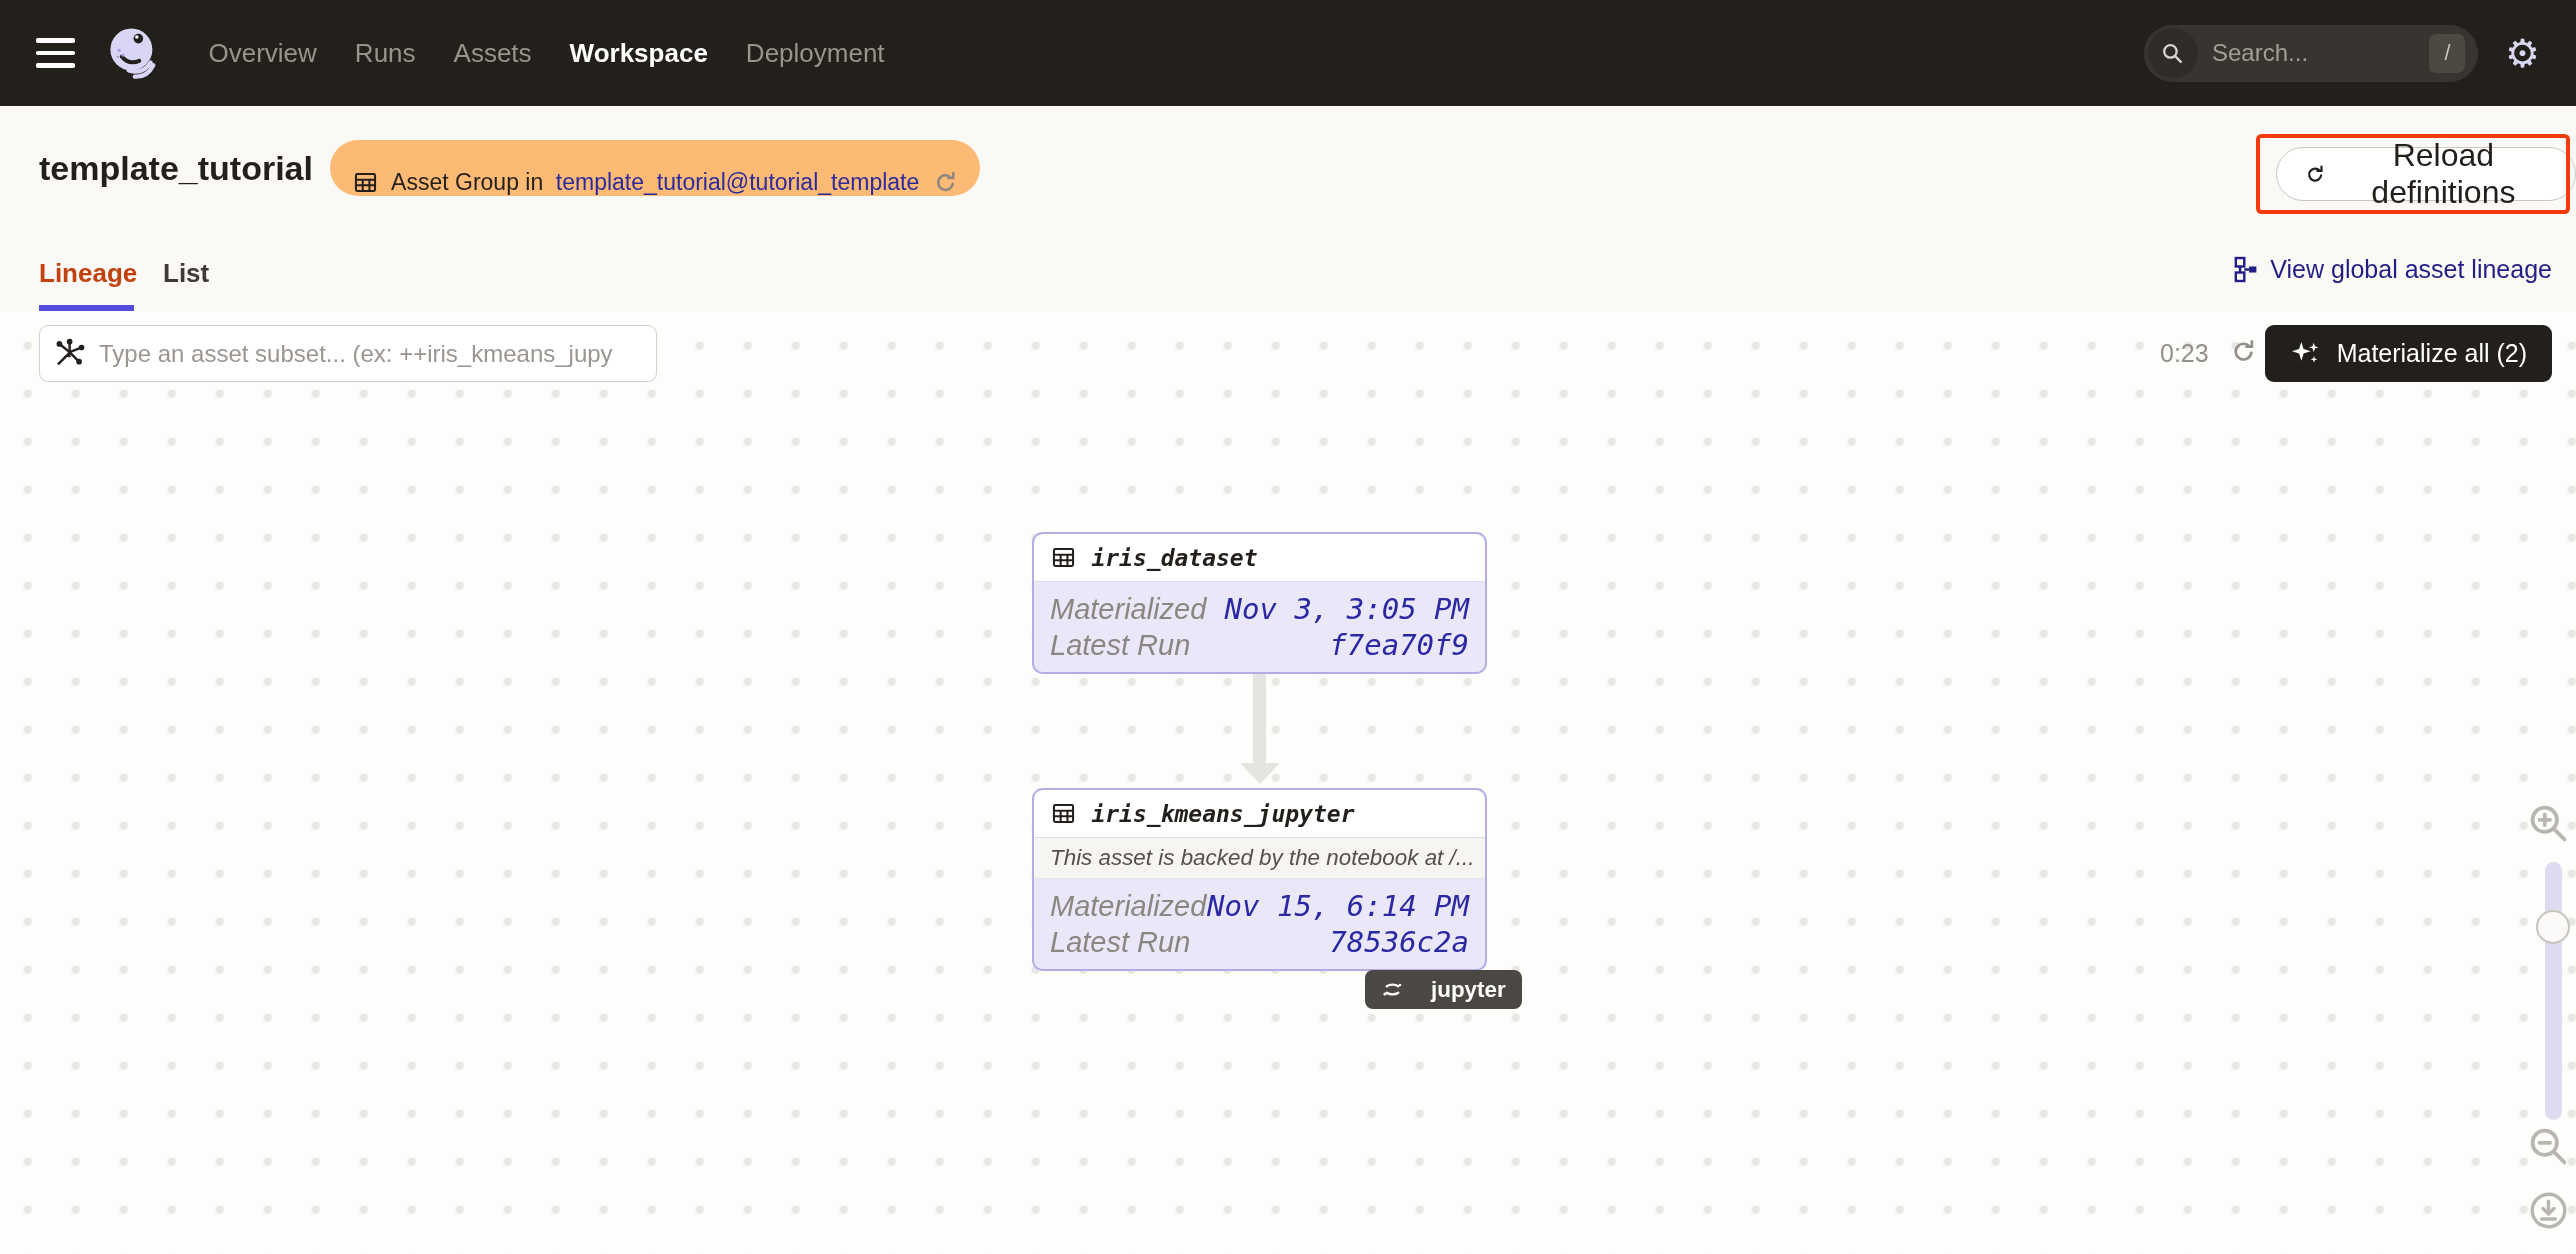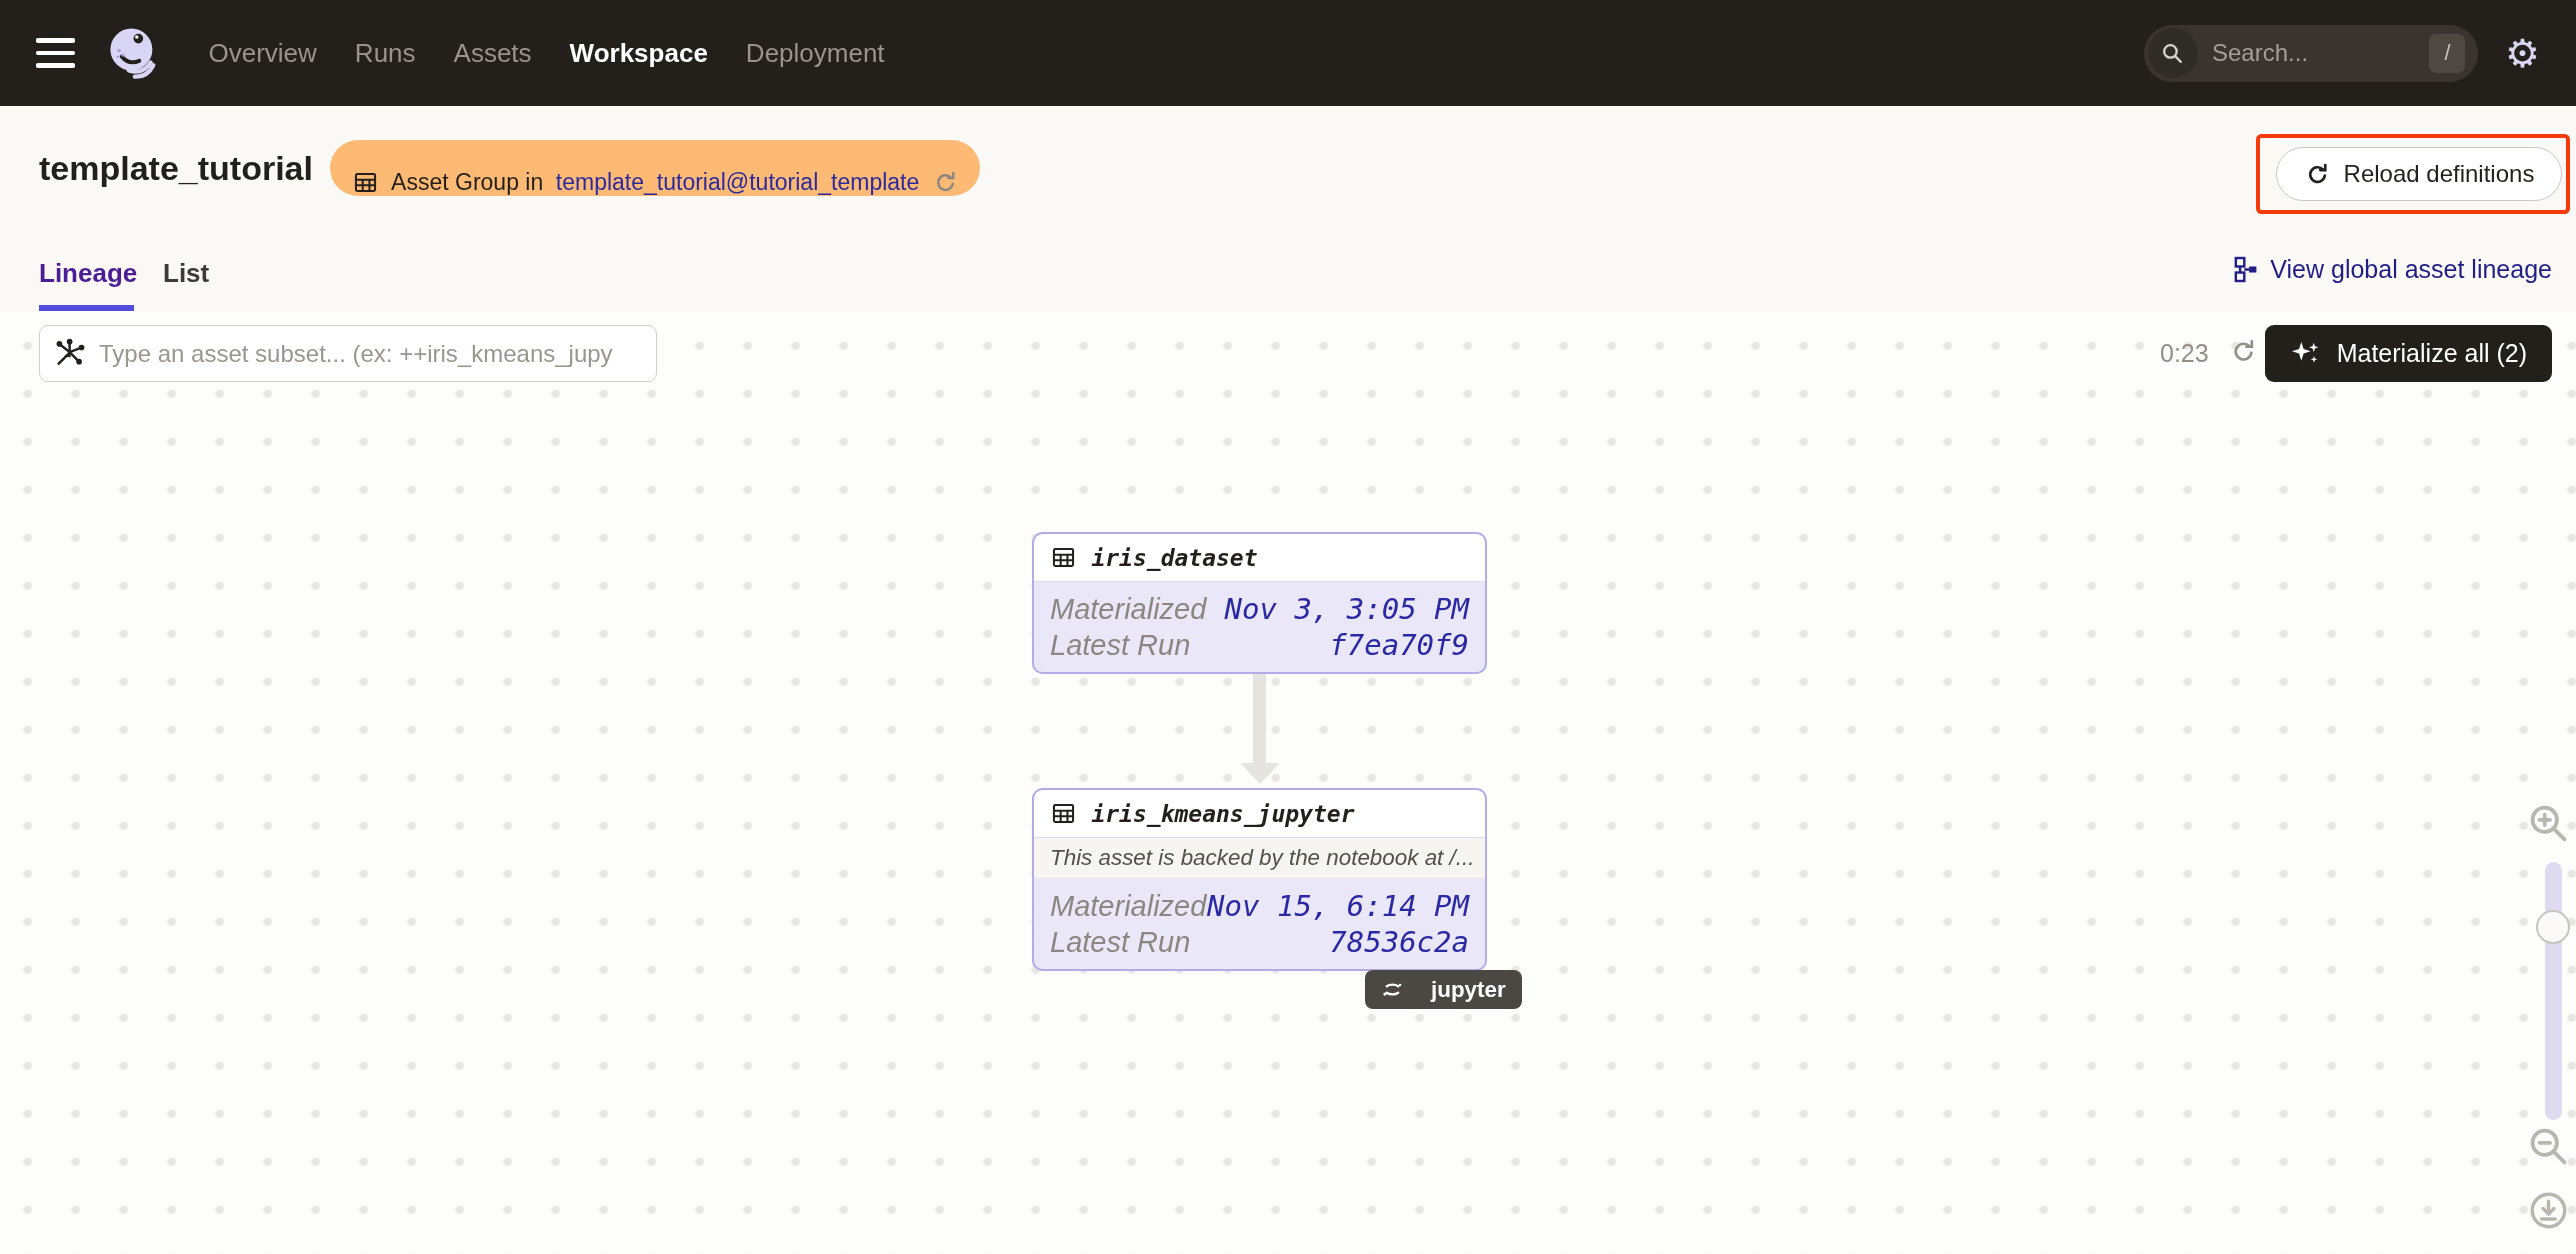--- a/index.html
+++ b/index.html
@@ -30,26 +30,26 @@
   .group-badge { position:absolute; left:330px; top:140px; height:56px; border-radius:28px;
     background:#fdba74; display:flex; align-items:flex-end; gap:12.6px; padding:0 21.5px;
     font-size:23px; color:#231f1b; }
   .group-badge .link { color:#2b2a9e; cursor:pointer; }
   .badge-refresh { color:#8d8781; width:27px; height:27px; cursor:pointer; }
 
   .highlight-box { position:absolute; left:2256px; top:134px; width:314px; height:80px;
     border:4.5px solid #f23a0b; border-radius:5.4px; pointer-events:none; }
   .reload-btn { position:absolute; left:2276px; top:147px; height:54px; padding:0 27px;
     background:#fff; border:1.8px solid #cbc8c3; border-radius:27px;
-    display:flex; align-items:center; gap:12.6px; font-size:24px; color:#231f1b; cursor:pointer; }
+    display:flex; align-items:center; gap:12.6px; font-size:32px; color:#231f1b; cursor:pointer; }
   .reload-btn svg { width:27px; height:27px; }
 
   
   .tab { position:absolute; top:258px; font-size:26px; font-weight:600; cursor:pointer; }
-  .tab-lineage { left:39px; color:#4c1d95; }
+  .tab-lineage { left:39px; color:#c2410c; }
   .tab-list { left:163px; color:#3f3a35; }
   .tab-underline { position:absolute; left:39px; top:305px; width:95px; height:6.3px; background:#544ddb; }
   .head-border { position:absolute; left:0; top:311px; width:2576px; height:0.9px; background:#e2dfdb; }
   .global-link { position:absolute; right:24px; top:255px; display:flex; align-items:center; gap:10.8px;
     font-size:25px; color:#211e85; cursor:pointer;justify-content:space-between; }
   .global-link svg { width:29px; height:29px; }
 
   
   .canvas { position:absolute; left:0; top:311px; width:2576px; height:943px;
     background-color:#fdfdfc;

